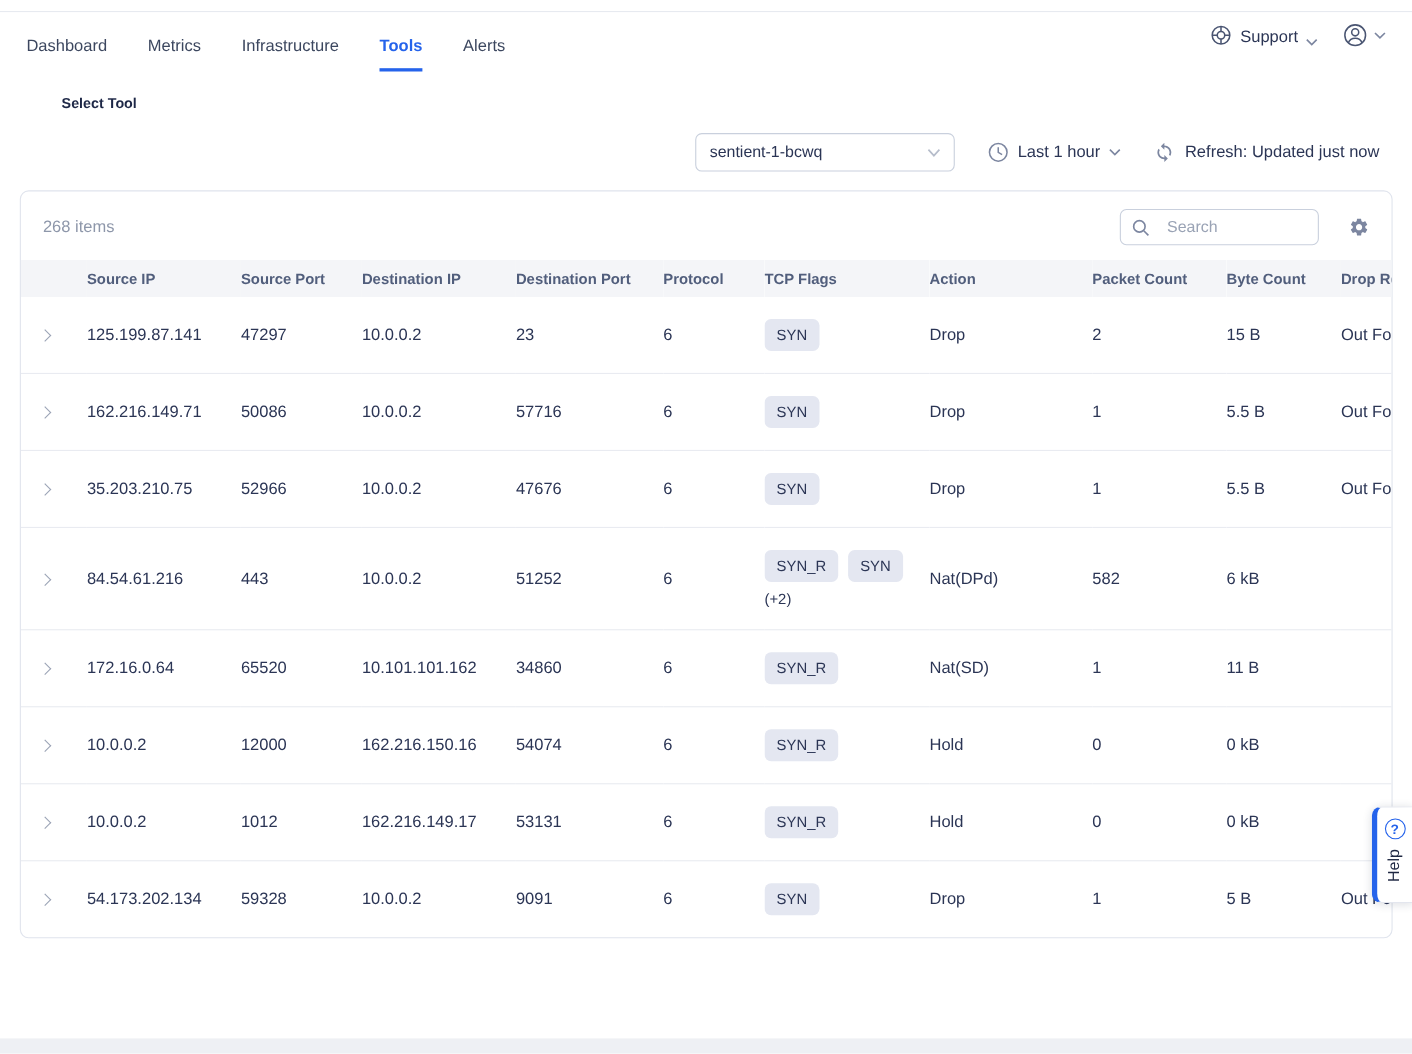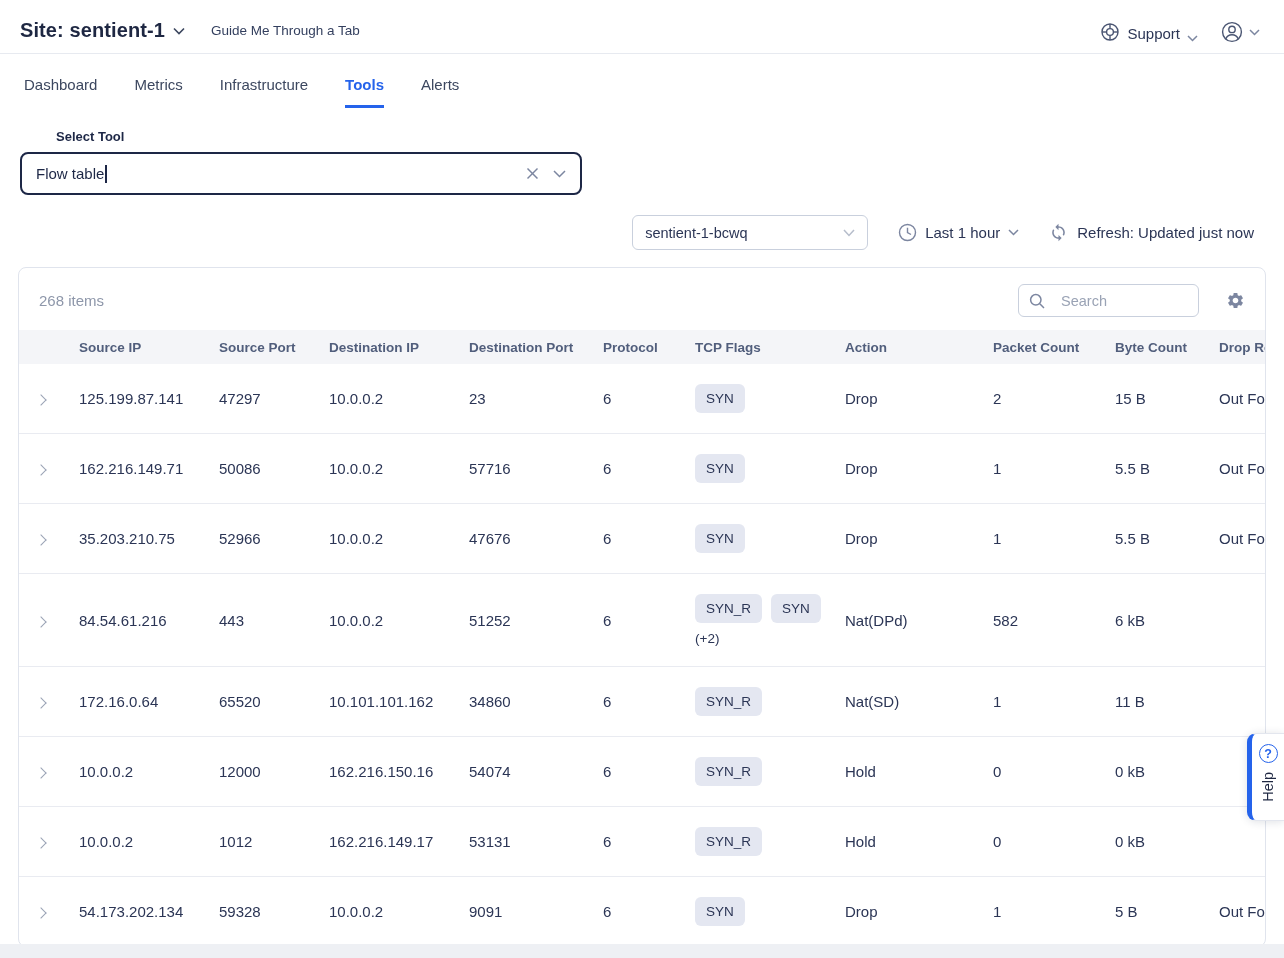--- a/index.html
+++ b/index.html
@@ -72,29 +72,20 @@
   .help-q { width:19px; height:19px; border:1.7px solid #2563eb; border-radius:50%; color:#2563eb; font-size:12.5px; font-weight:700; display:flex; align-items:center; justify-content:center; }
   .help-text { writing-mode:vertical-rl; transform:rotate(180deg); font-size:14.5px; color:#1e2742; }
 
   .bottom-strip { position:absolute; left:0; bottom:0; width:100%; height:14px; background:#eef0f4; }
 </style>
 </head>
 <body>
 
 <div class="topbar">
 
-  <div class="title-row">
-    <span class="site-title">Site: sentient-1</span>
-    <span class="title-chev">
-      <svg width="12" height="8" viewBox="0 0 12 8">
-          <polyline points="1,1.5 6,6.5 11,1.5" fill="none" stroke="#3c475f" stroke-width="1.6"></polyline>
-        </svg>
-    </span>
-    <span class="guide-link">Guide Me Through a Tab</span>
-  </div>
 
   <div class="header-right">
     <div class="support">
       <span>
         <svg width="20" height="20" viewBox="0 0 20 20" fill="none" stroke="#4a5572" stroke-width="1.4">
           <circle cx="10" cy="10" r="8"></circle>
             <circle cx="10" cy="10" r="3.4"></circle>
           <line x1="10" y1="2" x2="10" y2="6.6"></line>
             <line x1="10" y1="13.4" x2="10" y2="18"></line>
           <line x1="2" y1="10" x2="6.6" y2="10"></line>
@@ -125,33 +116,20 @@
 <div class="tabs" id="tabs">
     <div class="tab">Dashboard</div>
     <div class="tab">Metrics</div>
     <div class="tab">Infrastructure</div>
     <div class="tab active">Tools</div>
     <div class="tab">Alerts</div>
   </div>
 
 <div class="tool-section">
   <div class="tool-label">Select Tool</div>
-  <div class="tool-input">
-    <span class="tool-value">Flow table</span>
-      <span class="caret"></span>
-    <span class="tool-icons">
-      <svg width="13" height="13" viewBox="0 0 13 13">
-          <line x1="1.5" y1="1.5" x2="11.5" y2="11.5" stroke="#7c86a0" stroke-width="1.5"></line>
-          <line x1="11.5" y1="1.5" x2="1.5" y2="11.5" stroke="#7c86a0" stroke-width="1.5"></line>
-        </svg>
-      <svg width="13" height="8" viewBox="0 0 13 8">
-          <polyline points="1,1 6.5,6.5 12,1" fill="none" stroke="#7c86a0" stroke-width="1.5"></polyline>
-        </svg>
-    </span>
-  </div>
 </div>
 
 <div class="filter-row">
   <div class="site-select">
     <span>sentient-1-bcwq</span>
     <svg class="sel-chev" width="12" height="8" viewBox="0 0 12 8">
         <polyline points="1,1 6,6.5 11,1" fill="none" stroke="#b6bdcb" stroke-width="1.5"></polyline>
       </svg>
   </div>
   <div class="time-range">

